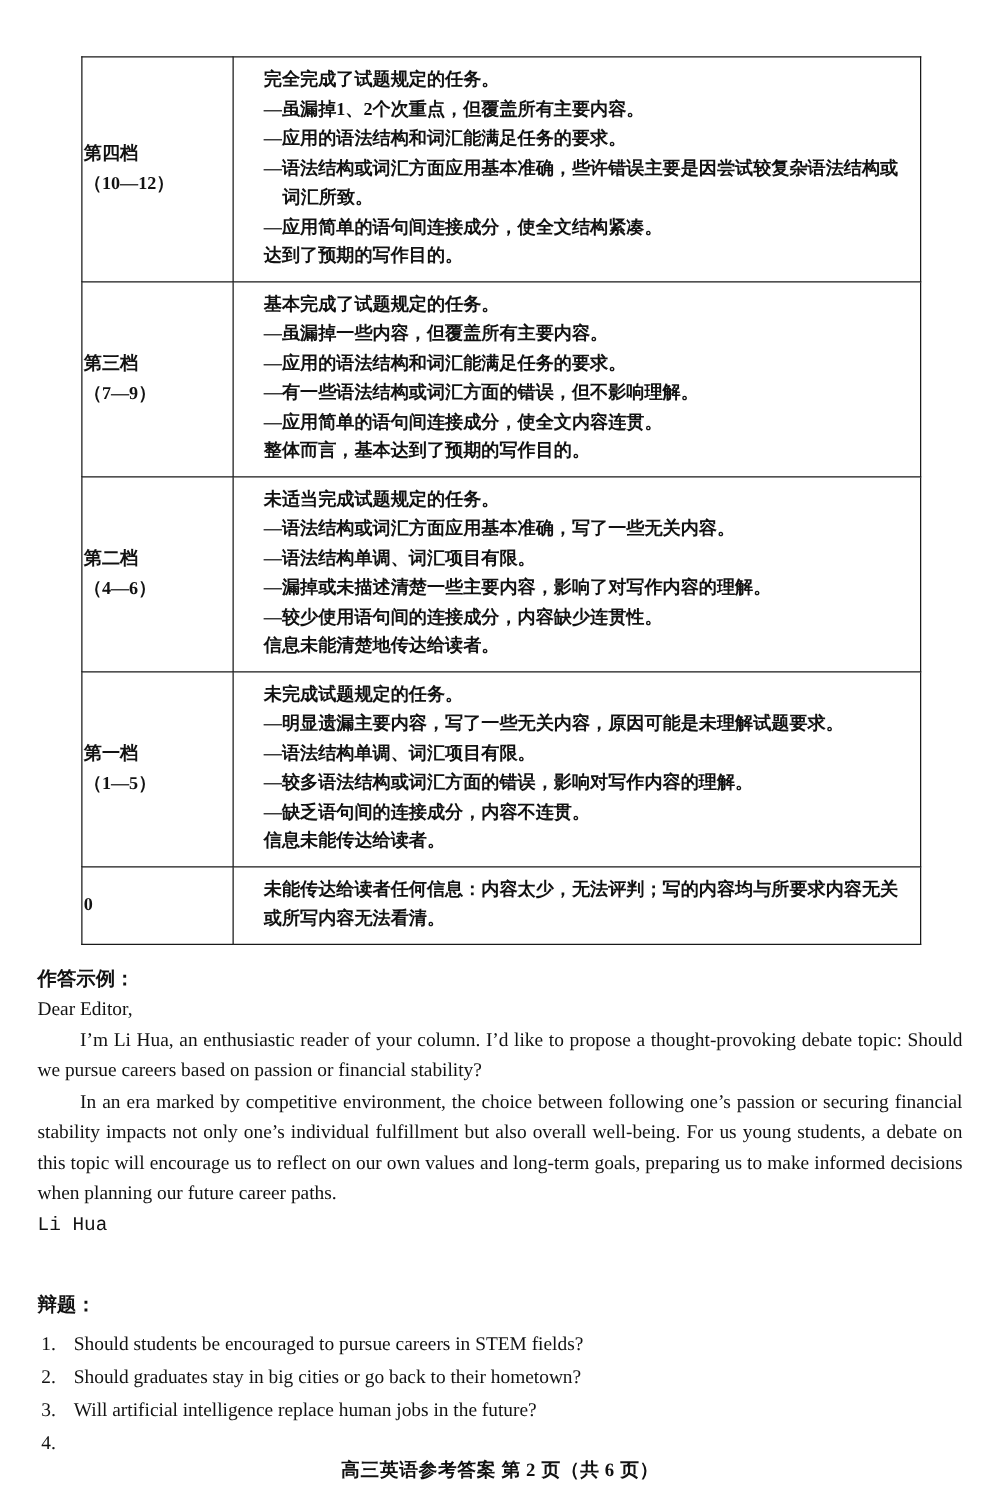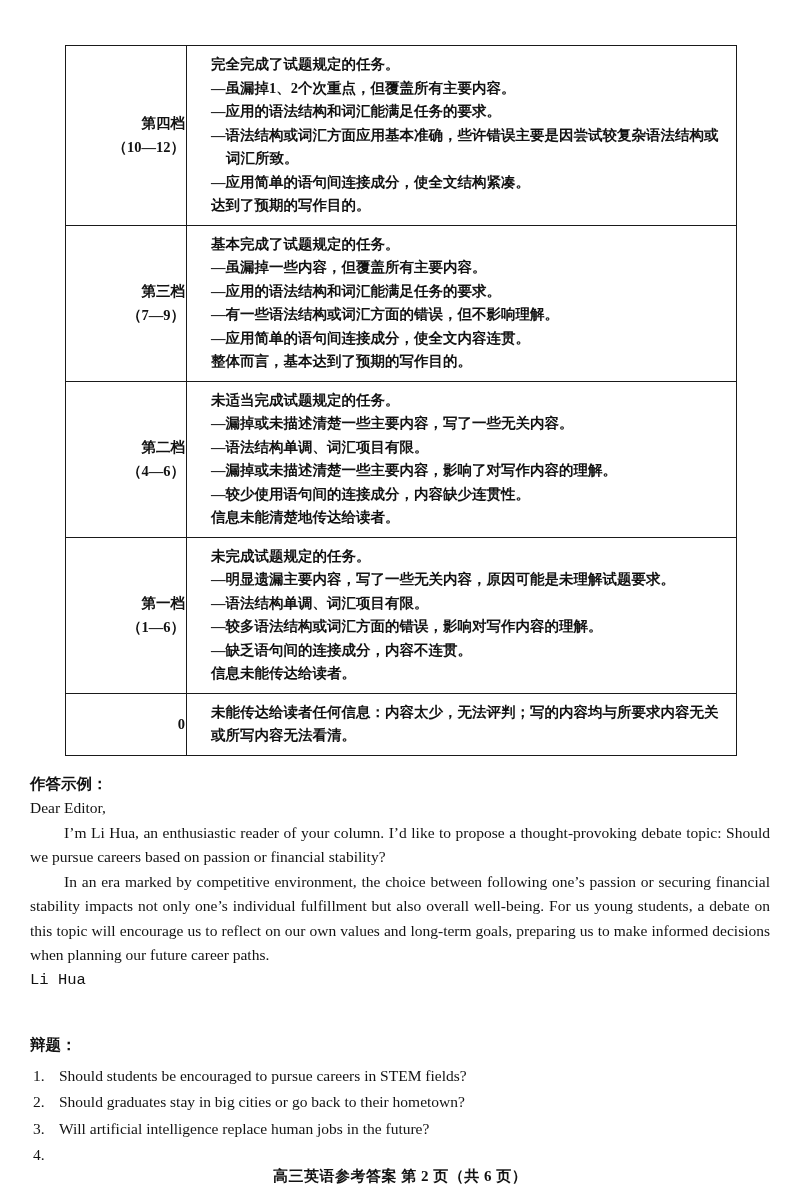--- a/index.html
+++ b/index.html
@@ -22,21 +22,21 @@
     margin-left: 35px;
     width: 672px;
     table-layout: fixed;
   }
   table.rubric td {
     border: 1px solid #1a1a1a;
     vertical-align: middle;
   }
   .level-cell {
     width: 118px;
-    text-align: right;
+    text-align: left;
     font-size: 14.5px;
     font-weight: 600;
     line-height: 24px;
   }
   .desc-cell {
     padding: 7px 10px 7px 24px;
     font-size: 14.5px;
     font-weight: 600;
     line-height: 23.5px;
   }
@@ -105,31 +105,31 @@
           <div class="line">整体而言，基本达到了预期的写作目的。</div>
         </td>
       </tr>
       <tr>
         <td class="level-cell">
           <div>第二档</div>
           <div>（4—6）</div>
         </td>
         <td class="desc-cell">
           <div class="line">未适当完成试题规定的任务。</div>
-          <div class="line dash">—漏掉或未描述清楚一些主要内容，写了一些无关内容。</div>
+          <div class="line dash">—语法结构或词汇方面应用基本准确，写了一些无关内容。</div>
           <div class="line dash">—语法结构单调、词汇项目有限。</div>
           <div class="line dash">—漏掉或未描述清楚一些主要内容，影响了对写作内容的理解。</div>
           <div class="line dash">—较少使用语句间的连接成分，内容缺少连贯性。</div>
           <div class="line">信息未能清楚地传达给读者。</div>
         </td>
       </tr>
       <tr>
         <td class="level-cell">
           <div>第一档</div>
-          <div>（1—6）</div>
+          <div>（1—5）</div>
         </td>
         <td class="desc-cell">
           <div class="line">未完成试题规定的任务。</div>
           <div class="line dash">—明显遗漏主要内容，写了一些无关内容，原因可能是未理解试题要求。</div>
           <div class="line dash">—语法结构单调、词汇项目有限。</div>
           <div class="line dash">—较多语法结构或词汇方面的错误，影响对写作内容的理解。</div>
           <div class="line dash">—缺乏语句间的连接成分，内容不连贯。</div>
           <div class="line">信息未能传达给读者。</div>
         </td>
       </tr>

